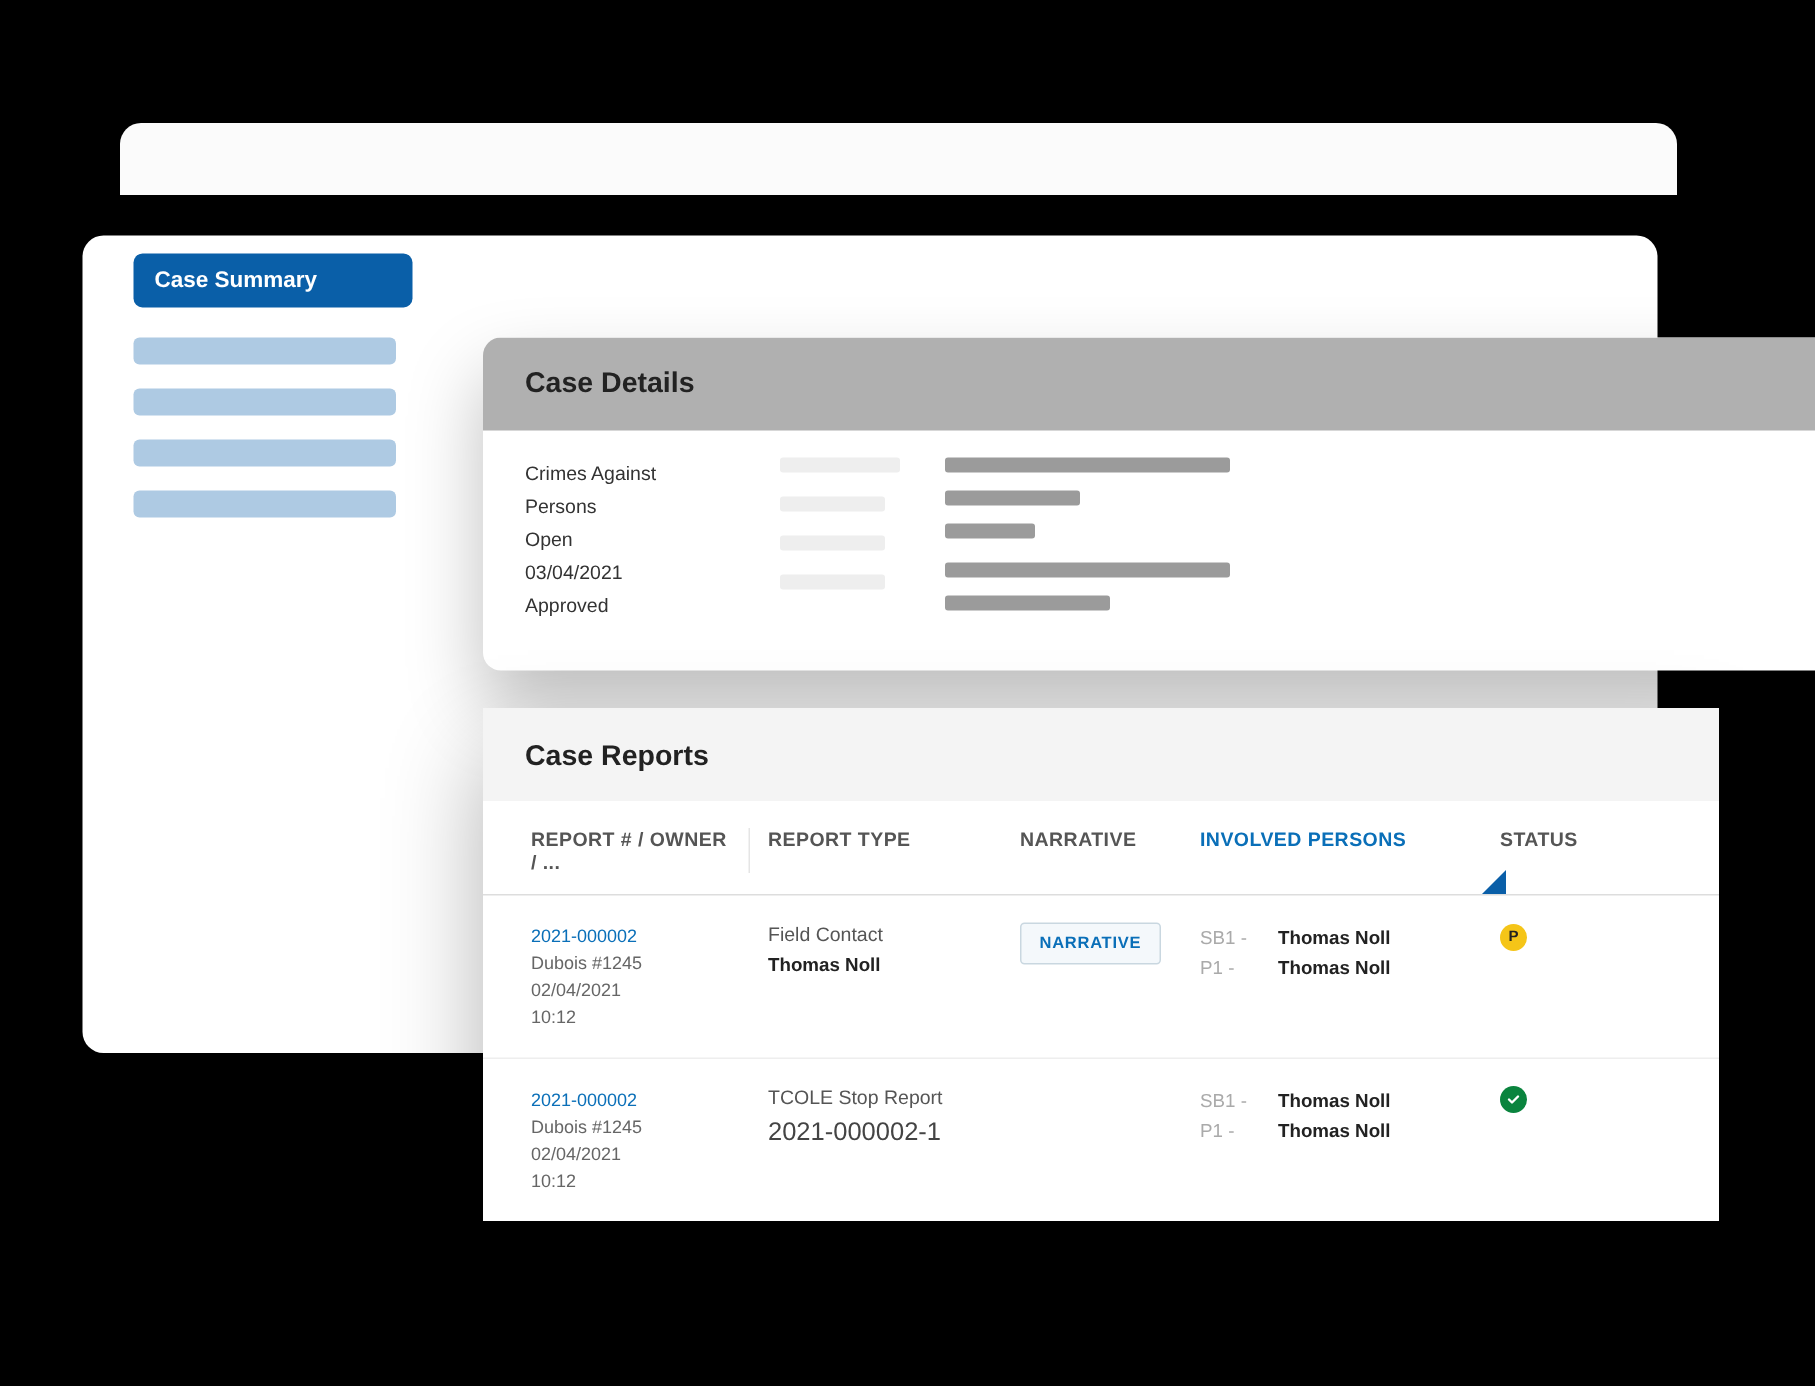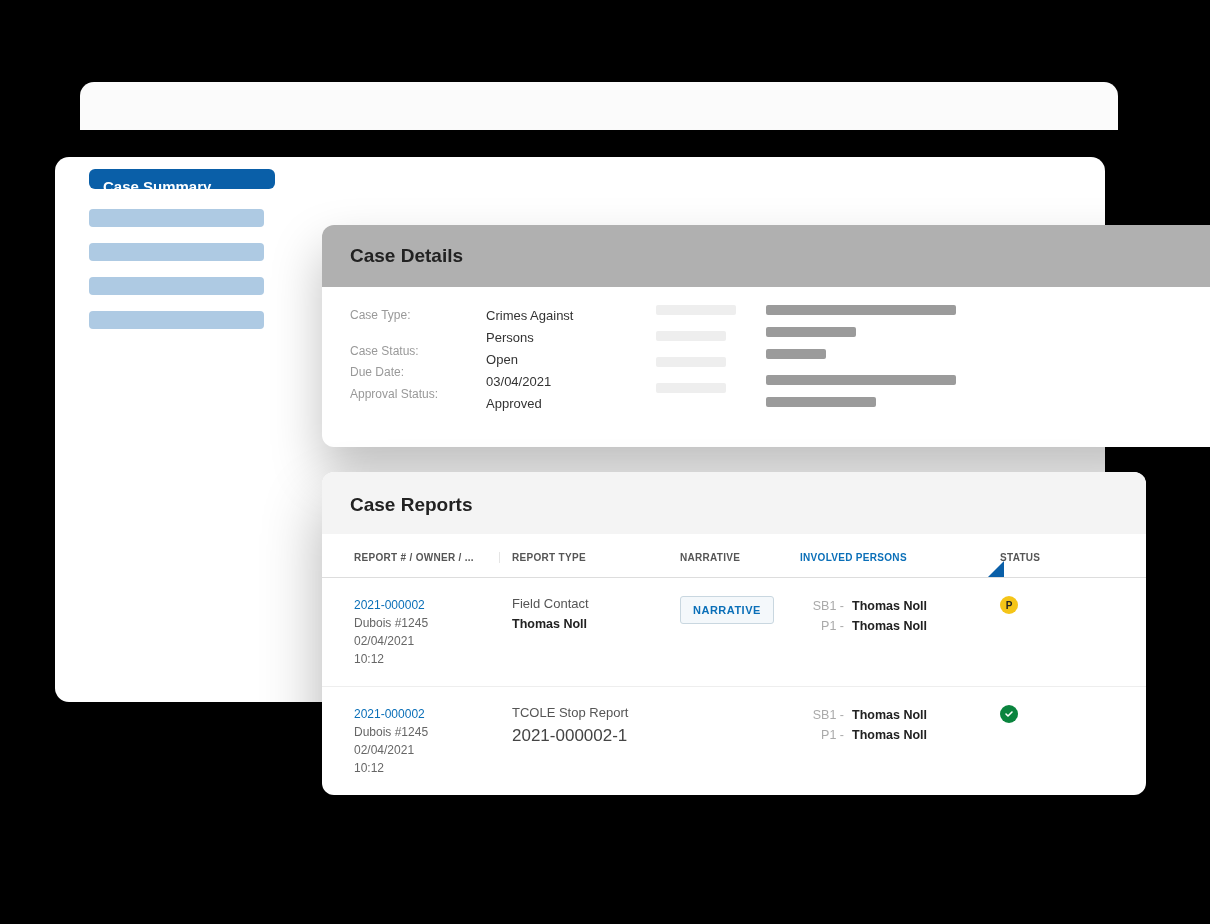--- a/index.html
+++ b/index.html
@@ -41,21 +41,21 @@
     width: 280px;
   }
   .sidebar-item {
     display: block;
     width: 185px;
     height: 28px;
     margin-bottom: 16px;
     border-radius: 4px;
   }
   .sidebar-item.active {
-    height: 20px;
+    height: 36px;
     width: 186px;
     background: #0a5fa8;
     color: #fff;
     font-weight: 700;
     font-size: 15px;
     padding: 9px 14px;
     margin-bottom: 20px;
     border-radius: 6px;
   }
   .sidebar-item.skel {
@@ -117,36 +117,36 @@
     background: #9b9b9b;
     margin-bottom: 12px;
     border-radius: 2px;
   }
   .reports-card {
     position: absolute;
     top: 472px;
     left: 322px;
     width: 824px;
     background: #fff;
-    border-radius: 12px;
+    border-radius: 0;
     box-shadow: 0 30px 60px rgba(0,0,0,0.3);
     overflow: hidden;
   }
   .reports-header {
     background: #f4f4f4;
     padding: 22px 28px 18px 28px;
     font-size: 19px;
     font-weight: 700;
     color: #222;
   }
   .reports-table-head {
     display: flex;
     padding: 18px 28px 14px 32px;
     border-bottom: 1px solid #ddd;
-    font-size: 10px;
+    font-size: 13px;
     font-weight: 700;
     letter-spacing: 0.3px;
     color: #555;
     position: relative;
   }
   .col-report { width: 146px; border-right: 1px solid #e5e5e5; padding-right: 8px; }
   .col-type { width: 180px; padding-left: 12px; }
   .col-narr { width: 120px; }
   .col-persons { width: 200px; color: #0a6fb8; position: relative; }
   .col-status { width: 70px; }
@@ -179,21 +179,21 @@
     color: #0a6fb8;
     font-size: 11px;
     letter-spacing: 0.5px;
     font-weight: 600;
     padding: 7px 12px;
     border-radius: 3px;
     cursor: pointer;
   }
   .r-persons { width: 200px; font-size: 12.5px; }
   .r-persons .prow { display: flex; gap: 8px; line-height: 1.6; }
-  .r-persons .pcode { color: #aaa; width: 44px; text-align: right; }
+  .r-persons .pcode { color: #aaa; width: 44px; }
   .r-persons .pname { color: #222; font-weight: 600; }
   .r-status { width: 70px; }
   .badge {
     width: 18px; height: 18px; border-radius: 50%;
     display: inline-flex; align-items: center; justify-content: center;
     font-size: 10px; font-weight: 700; color: #222;
   }
   .badge.p { background: #f5c518; }
   .badge.c { background: #0a843e; color: #fff; }
 </style>
@@ -209,26 +209,20 @@
     <div class="sidebar-item skel"></div>
     <div class="sidebar-item skel"></div>
     <div class="sidebar-item skel"></div>
   </div>
 </div>
 
 <div class="details-card">
   <div class="details-header">Case Details</div>
   <div class="details-body">
     <div class="details-col1">
-      <div class="label-col">
-        <div>Case Type:</div>
-        <div style="margin-top:14px">Case Status:</div>
-        <div>Due Date:</div>
-        <div>Approval Status:</div>
-      </div>
       <div class="value-col">
         <div style="max-width:110px">Crimes Against Persons</div>
         <div>Open</div>
         <div>03/04/2021</div>
         <div>Approved</div>
       </div>
     </div>
     <div class="details-col2">
       <div class="skel-label-col">
         <div></div>

